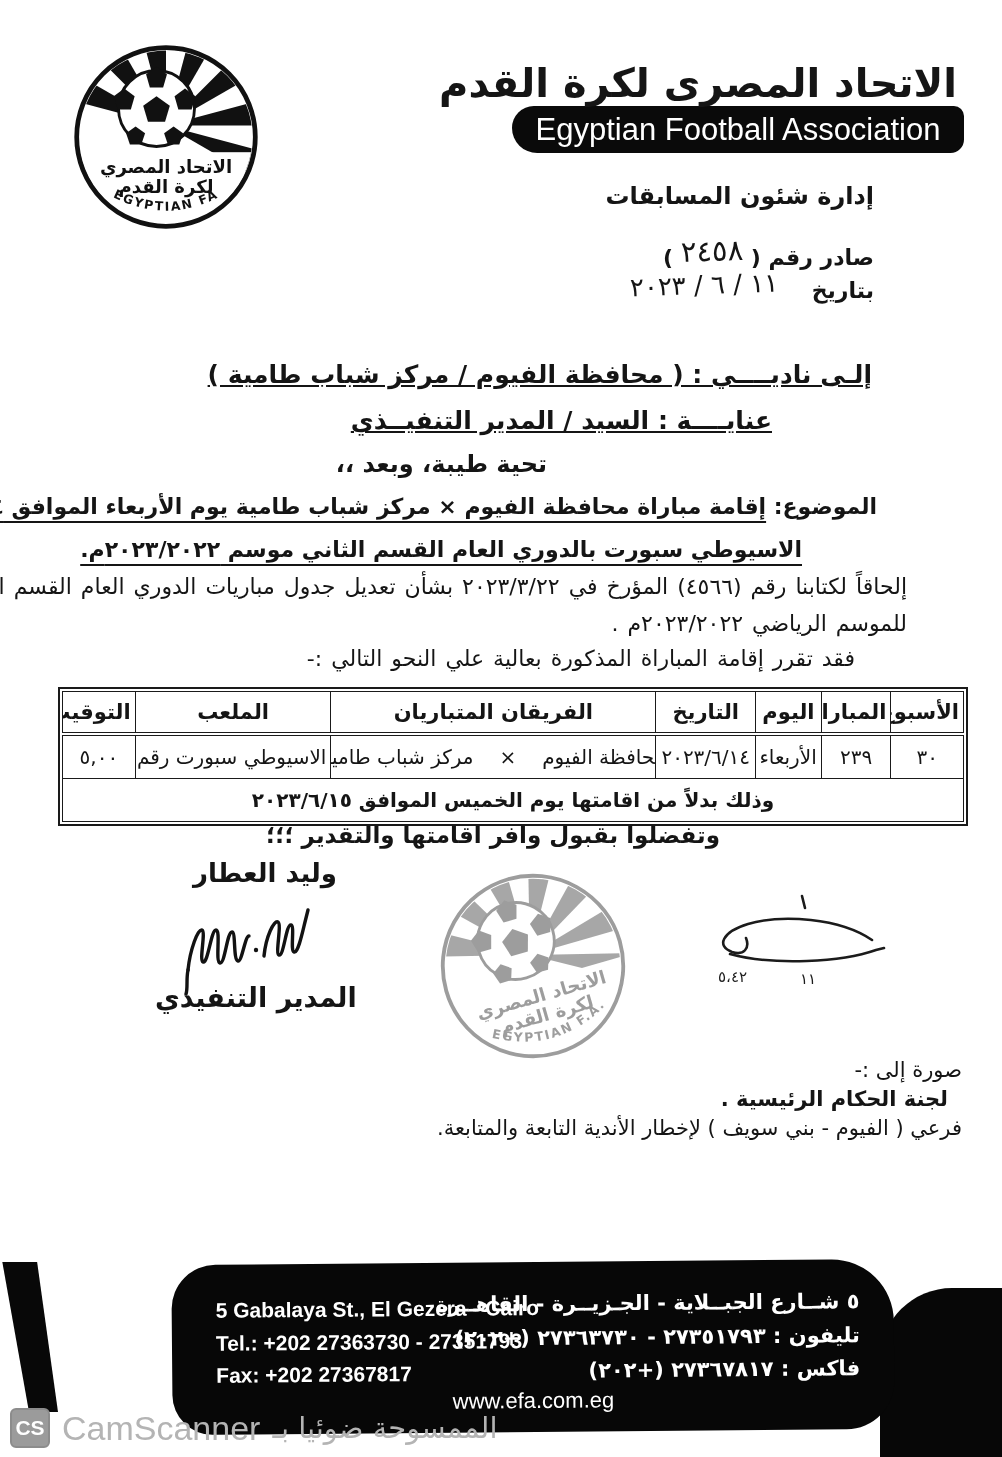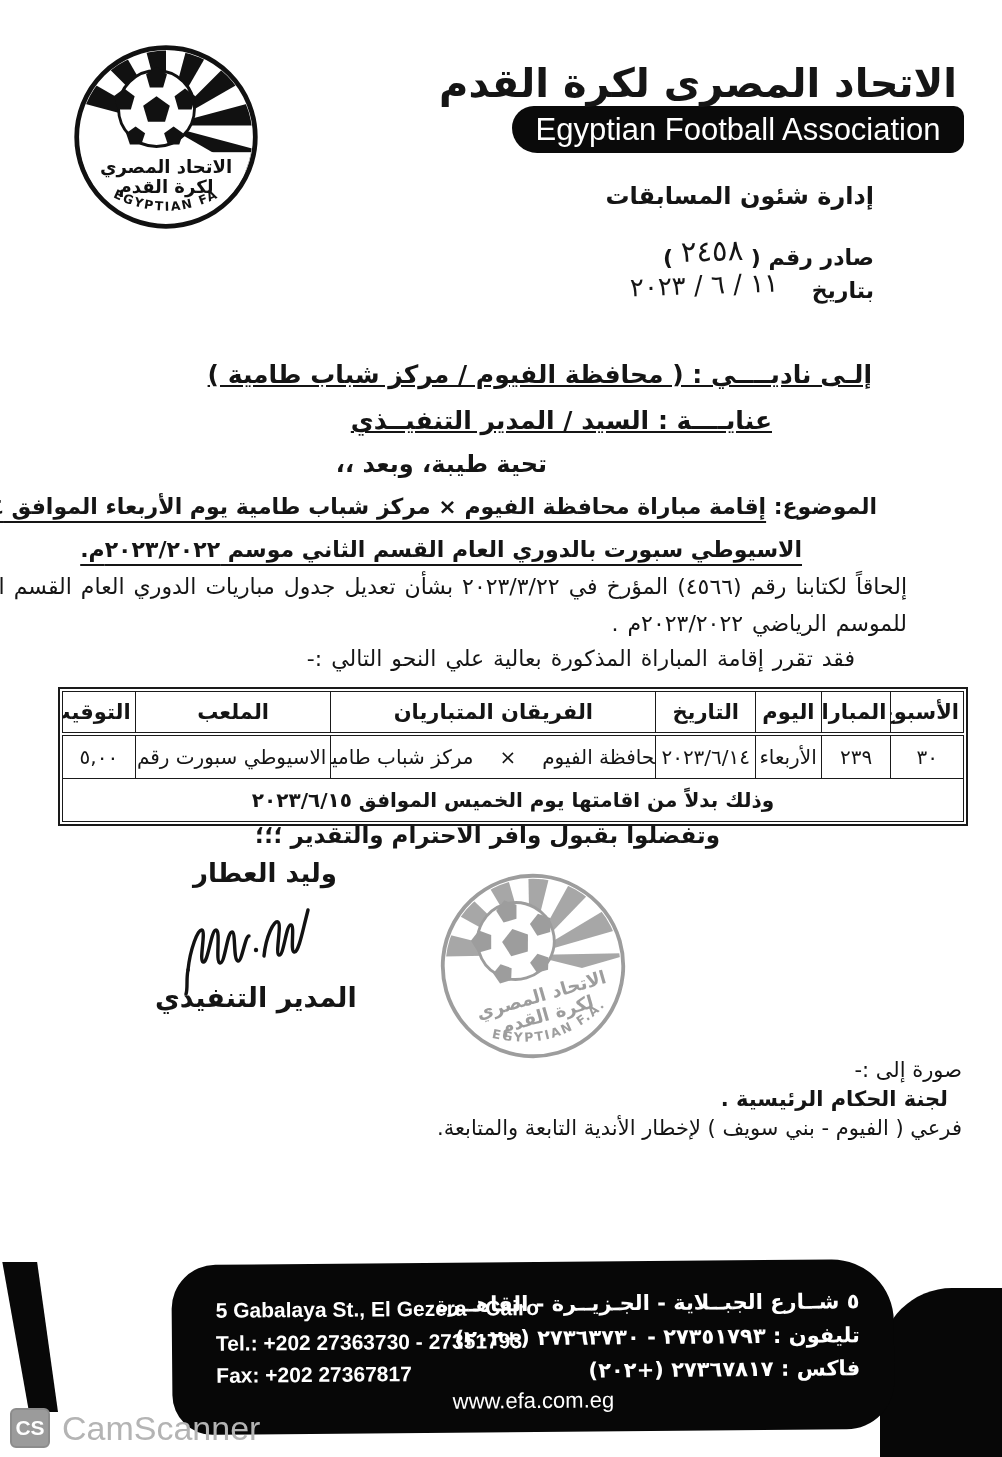--- a/index.html
+++ b/index.html
@@ -190,21 +190,21 @@
           <td>الاسيوطي سبورت رقم (١)</td>
           <td>٥,٠٠</td>
         </tr>
         <tr>
           <td class="note-cell" colspan="7">وذلك بدلاً من اقامتها يوم الخميس الموافق ٢٠٢٣/٦/١٥</td>
         </tr>
       </tbody>
     </table>
   </div>
 
-  <div class="abs rtl" style="left:300px;top:822px;width:420px;text-align:center;font-size:23px;font-weight:bold;">وتفضلوا بقبول وافر الاحترام والتقدير ؛؛؛</div>
+  <div class="abs rtl" style="left:300px;top:822px;width:420px;text-align:center;font-size:23px;font-weight:bold;">وتفضلوا بقبول وافر اقامتها والتقدير ؛؛؛</div>
 
   <div class="abs rtl sig-name" style="left:193px;top:858px;">وليد العطار</div>
   <div class="abs" style="left:172px;top:892px;width:160px;height:104px;">
     <svg viewBox="0 0 160 104" width="160" height="104">
       <g fill="none" stroke="#121212" stroke-width="3.4" stroke-linecap="round">
         <path d="M 16 78 C 18 58 26 36 30 38 C 34 40 27 68 31 70 C 36 72 39 38 44 38 C 49 38 43 70 48 71 C 53 72 55 40 60 40 C 64 40 61 68 66 69 C 70 70 73 44 77 44"></path>
         <path d="M 16 78 C 14 88 16 96 14 102"></path>
         <circle cx="84" cy="58" r="2.2" fill="#121212" stroke="none"></circle>
         <path d="M 92 64 C 94 44 102 28 106 30 C 110 32 103 62 107 63 C 112 64 114 32 119 33 C 123 34 118 58 122 60 C 126 62 131 38 133 30 L 136 18"></path>
       </g>
@@ -241,20 +241,31 @@
       </g>
       <text x="100" y="138" text-anchor="middle" font-size="19" font-weight="bold" fill="currentColor" direction="rtl">الاتحاد المصري</text>
       <text x="100" y="159" text-anchor="middle" font-size="19" font-weight="bold" fill="currentColor" direction="rtl">لكرة القدم</text>
       <path id="arcStamp" d="M 30 155 Q 100 200 170 155" fill="none"></path>
       <text font-size="13" font-weight="bold" fill="currentColor" letter-spacing="2">
         <textPath href="#arcStamp" startOffset="50%" text-anchor="middle">EGYPTIAN F.A.</textPath>
       </text>
     </svg>
   </div>
 
+  <div class="abs" style="left:690px;top:882px;width:210px;height:110px;">
+    <svg viewBox="0 0 210 110" width="210" height="110">
+      <g fill="none" stroke="#1b1b1b" stroke-width="2.6" stroke-linecap="round">
+        <path d="M 112 14 L 115 26"></path>
+        <path d="M 182 58 C 150 36 92 32 58 42 C 32 50 26 64 42 70 C 54 74 60 66 56 56"></path>
+        <path d="M 40 72 C 84 84 152 80 186 68 L 194 66"></path>
+      </g>
+      <text x="28" y="100" font-size="15" fill="#1b1b1b">٥،٤٢</text>
+      <text x="110" y="102" font-size="15" fill="#1b1b1b">١١</text>
+    </svg>
+  </div>
 
   <div class="abs rtl cc" style="right:40px;top:1056px;">
     <div>صورة إلى :-</div>
     <div class="indent">لجنة الحكام الرئيسية .</div>
     <div>فرعي ( الفيوم - بني سويف ) لإخطار الأندية التابعة والمتابعة.</div>
   </div>
 
   <div class="abs wedge" style="left:0;top:1262px;width:58px;height:150px;"></div>
   <div class="abs rblock" style="right:0;top:1288px;width:122px;height:169px;"></div>
 
@@ -268,15 +279,16 @@
       <div>٥ شــارع الجبــلاية - الجـزيــرة - القاهــرة</div>
       <div>تليفون : ٢٧٣٥١٧٩٣ - ٢٧٣٦٣٧٣٠ (+٢٠٢)</div>
       <div>فاكس : ٢٧٣٦٧٨١٧ (+٢٠٢)</div>
     </div>
     <div class="site">www.efa.com.eg</div>
   </div>
 
   <div class="abs wm" style="left:10px;top:1408px;">
     <div class="cs-badge">CS</div>
     <div class="brand">CamScanner</div>
+    <div class="artxt">الممسوحة ضوئيا بـ</div>
   </div>
 
 </div>
 
 </body></html>

